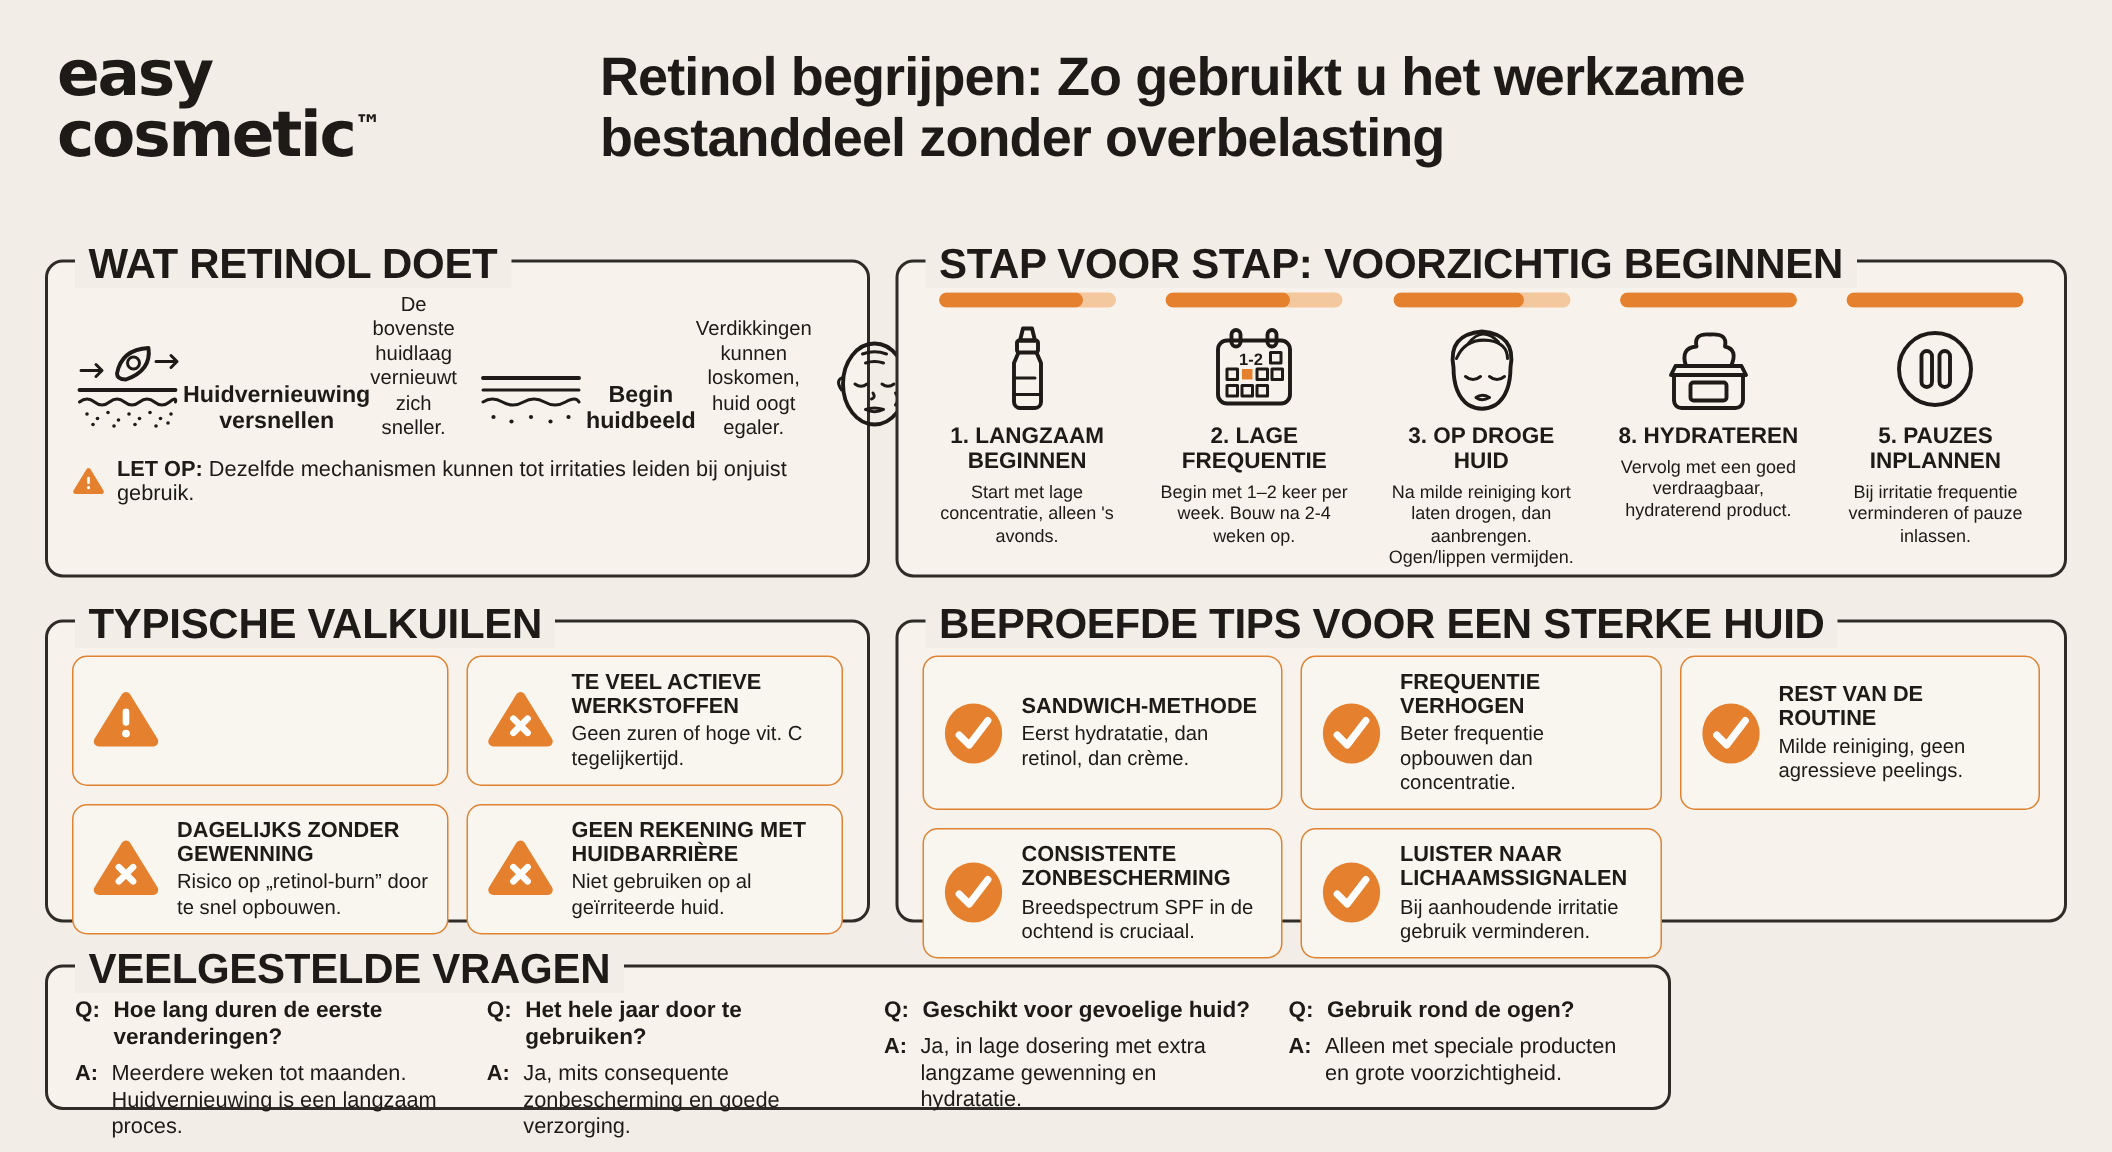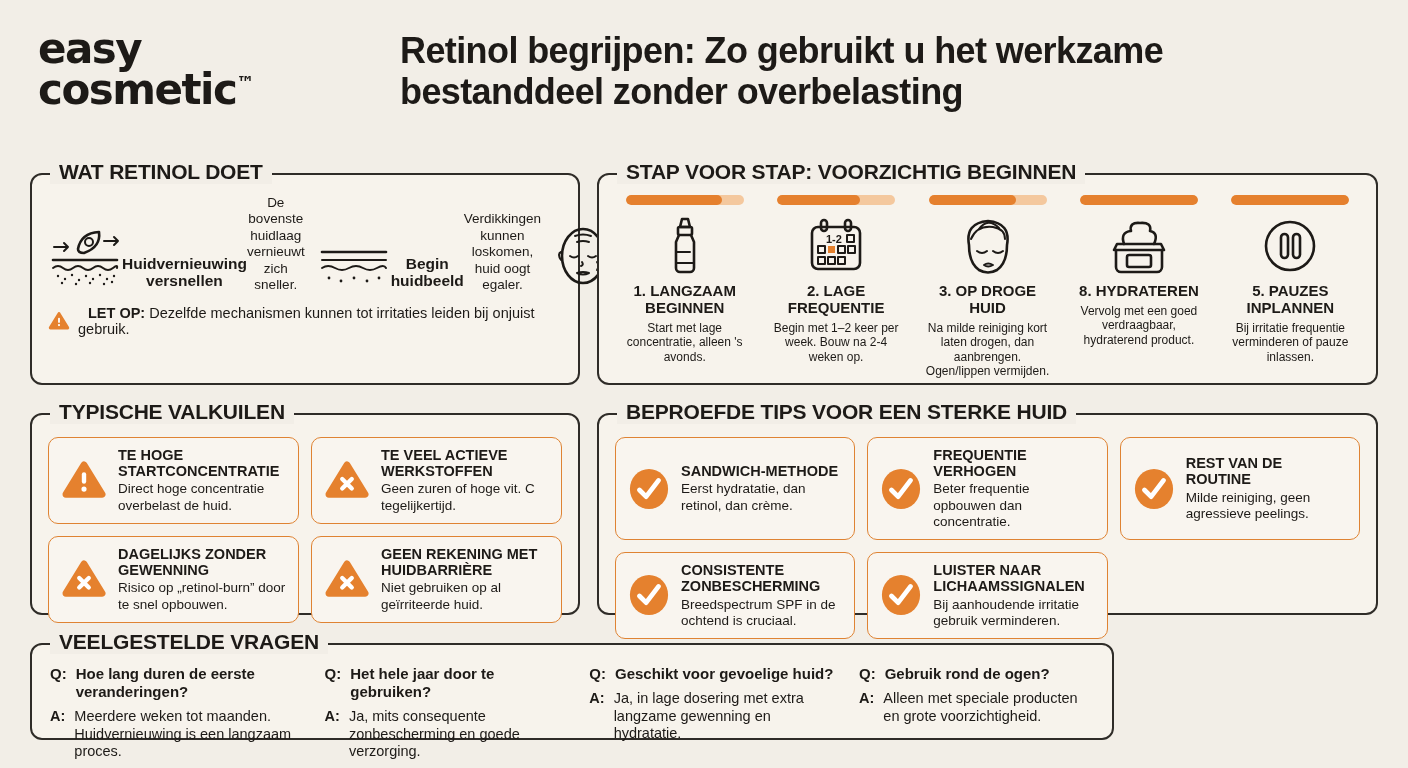--- a/index.html
+++ b/index.html
@@ -37,36 +37,36 @@
   .box{
     position:absolute;
     background:var(--box-bg);
     border:2px solid var(--border-dark);
     border-radius:12px;
   }
   .box-heading{
     position:absolute;top:-15px;left:18px;
     background:var(--page-bg);
     padding:0 9px;
-    font-size:21px;font-weight:bold;letter-spacing:-0.2px;
+    font-size:28px;font-weight:bold;letter-spacing:-0.2px;
     white-space:nowrap;
   }
   #box-what    {left:30px; top:173px; width:550px; height:212px;}
   #box-steps   {left:597px;top:173px; width:781px; height:212px;}
   #box-pitfalls{left:30px; top:413px; width:550px; height:202px;}
   #box-tips    {left:597px;top:413px; width:781px; height:202px;}
   #box-faq     {left:30px; top:643px; width:1084px;height:97px;}
   
   .what-grid{display:flex;gap:12px;padding:20px 16px 4px;text-align:center;}
   .what-col{flex:1;display:flex;align-items:flex-end;}
   .what-icon{height:66px;display:flex;align-items:flex-end;justify-content:center;margin-bottom:6px;}
   .what-title{font-weight:bold;font-size:15.5px;line-height:1.12;margin-bottom:4px;}
   .what-text{font-size:13.5px;line-height:1.22;}
   .note{display:flex;align-items:center;gap:8px;padding:7px 16px 0;font-size:14.5px;}
-  .note b{font-weight:bold;margin-left:10px;}
+  .note b{font-weight:bold;}
   
   .steps-grid{display:flex;gap:16px;padding:20px 18px 6px;text-align:center;}
   .step{flex:1;display:flex;flex-direction:column;align-items:center;}
   .bar{width:118px;height:10px;border-radius:5px;background:var(--accent-light);overflow:hidden;margin-bottom:10px;}
   .bar-fill{height:100%;border-radius:5px;background:var(--accent);}
   .step-icon{height:62px;display:flex;align-items:center;justify-content:center;margin-bottom:6px;}
   .step-title{font-weight:bold;font-size:15px;line-height:1.12;margin-bottom:4px;}
   .step-text{font-size:12px;line-height:1.22;}
   
   .card-grid{display:grid;gap:12px;padding:22px 16px 14px;}
@@ -275,24 +275,20 @@
 <section class="box" id="box-pitfalls">
   <div class="box-heading">TYPISCHE VALKUILEN</div>
   <div class="card-grid">
 
     <div class="card">
       <svg class="tri-icon" width="46" height="42" viewBox="0 0 48 44">
         <path d="M24 6 L43 37 L5 37 Z" fill="#e5812e" stroke="#e5812e" stroke-width="7" stroke-linejoin="round"></path>
         <rect x="21.7" y="14" width="4.6" height="12" rx="2.3" fill="#fff"></rect>
         <circle cx="24" cy="31.5" r="2.7" fill="#fff"></circle>
       </svg>
-      <div class="card-body">
-        <div class="card-title">TE HOGE STARTCONCENTRATIE</div>
-        <div class="card-text">Direct hoge concentratie overbelast de huid.</div>
-      </div>
     </div>
 
     <div class="card">
       <svg class="tri-icon" width="46" height="42" viewBox="0 0 48 44">
         <path d="M24 6 L43 37 L5 37 Z" fill="#e5812e" stroke="#e5812e" stroke-width="7" stroke-linejoin="round"></path>
         <path d="M19 21 L29 31 M29 21 L19 31" stroke="#fff" stroke-width="4.5" stroke-linecap="round"></path>
       </svg>
       <div class="card-body">
         <div class="card-title">TE VEEL ACTIEVE WERKSTOFFEN</div>
         <div class="card-text">Geen zuren of hoge vit. C tegelijkertijd.</div>

